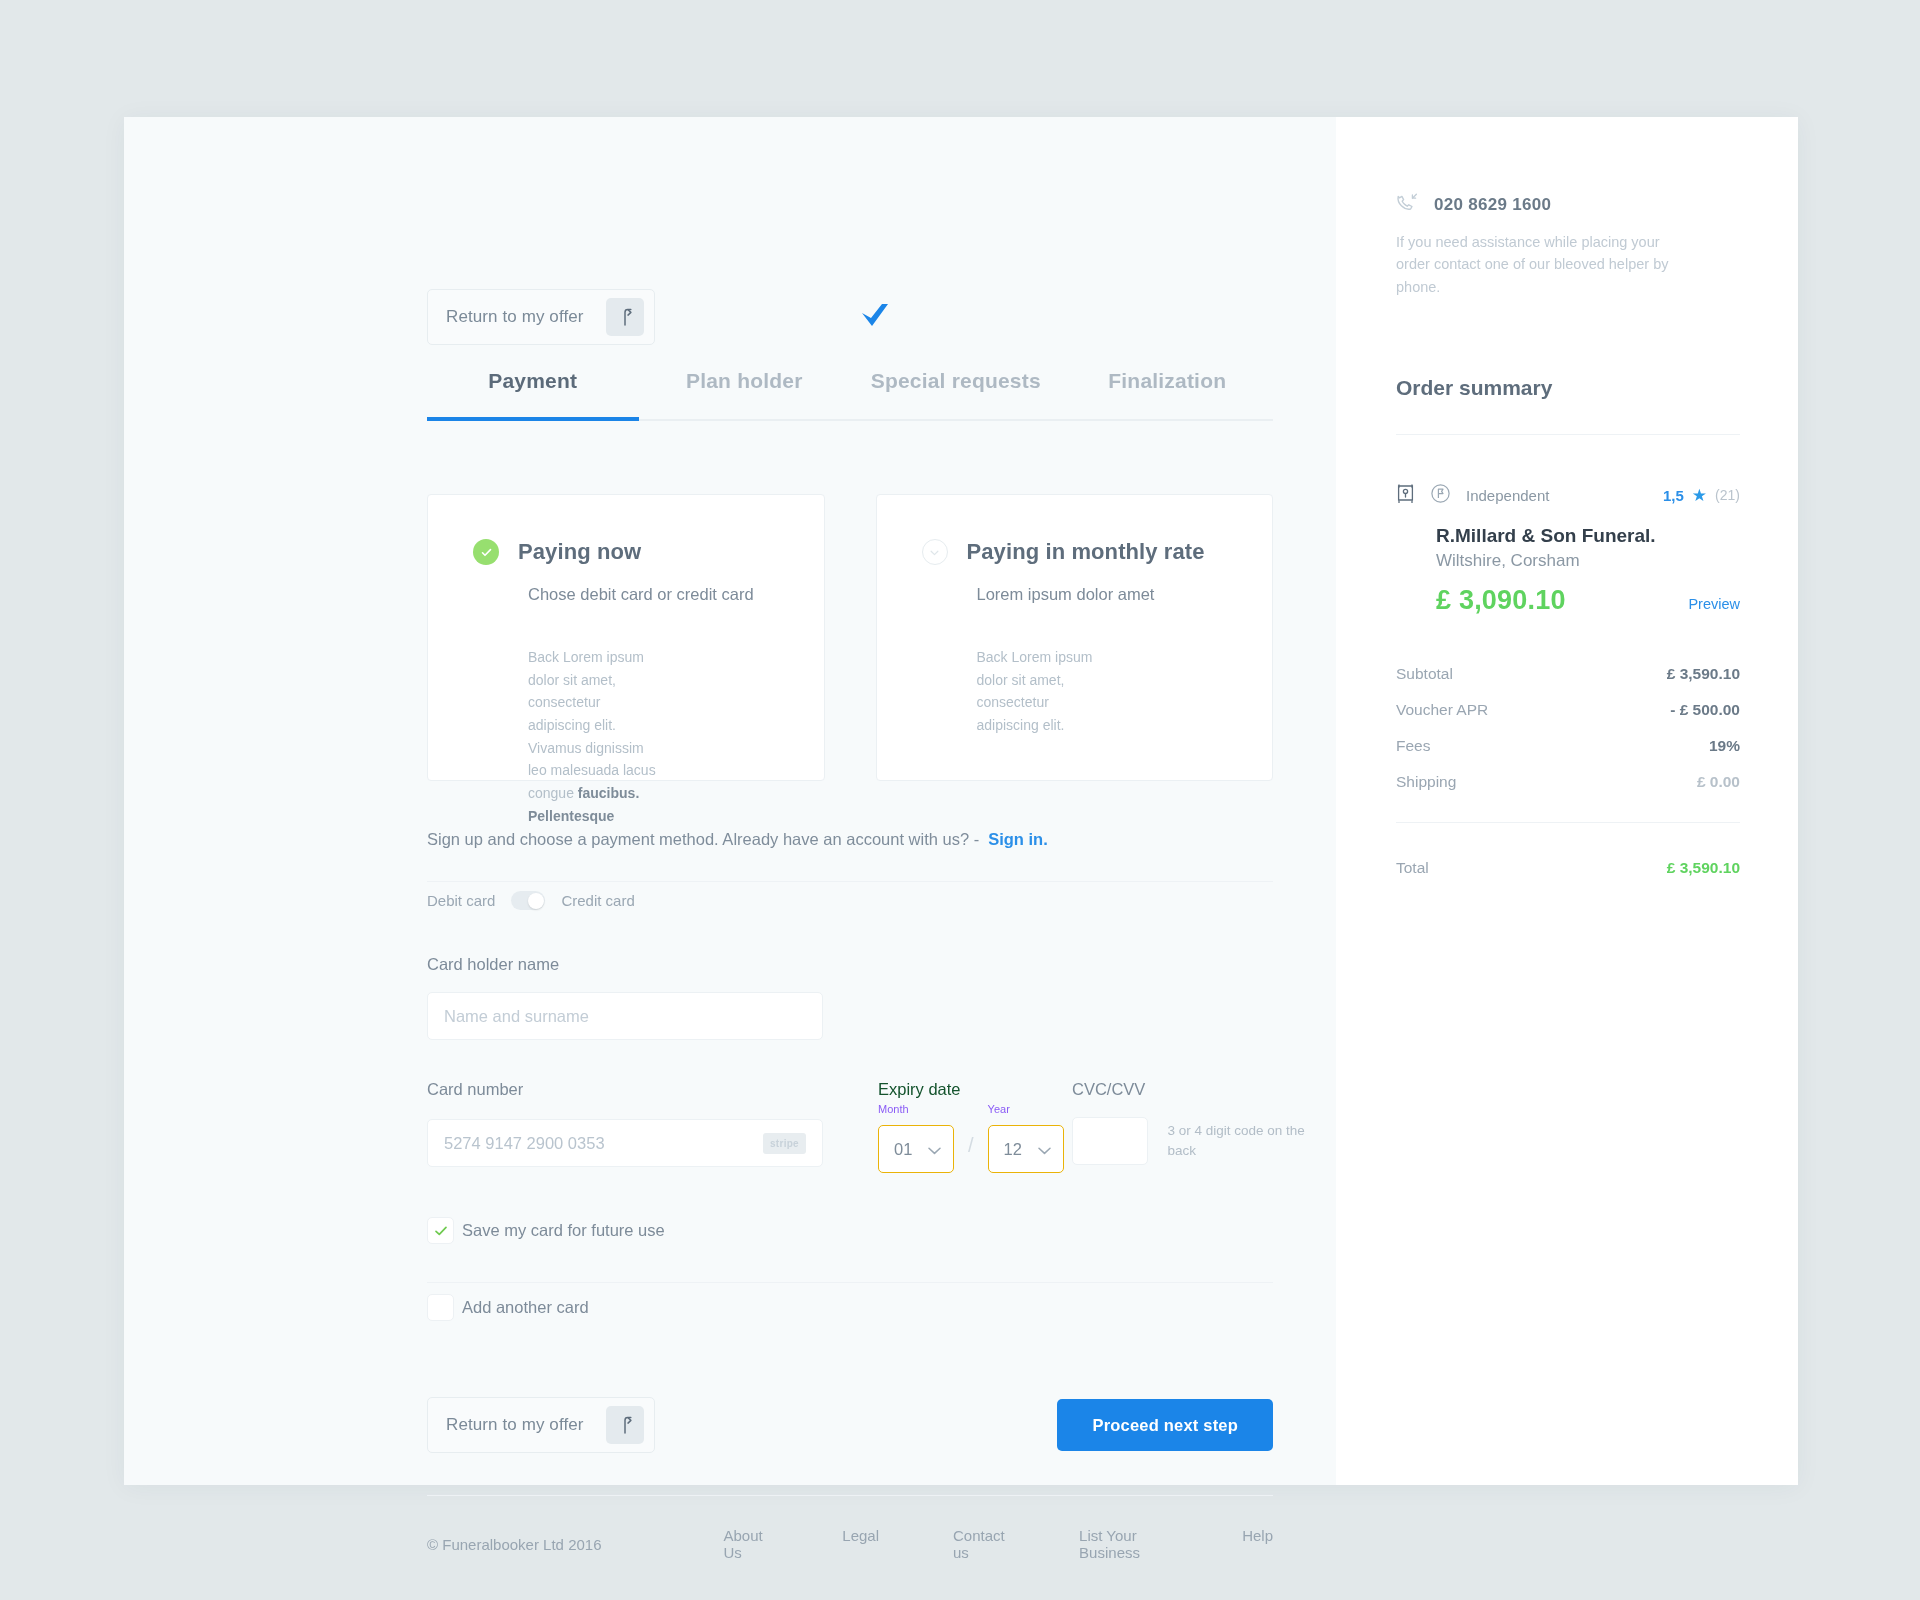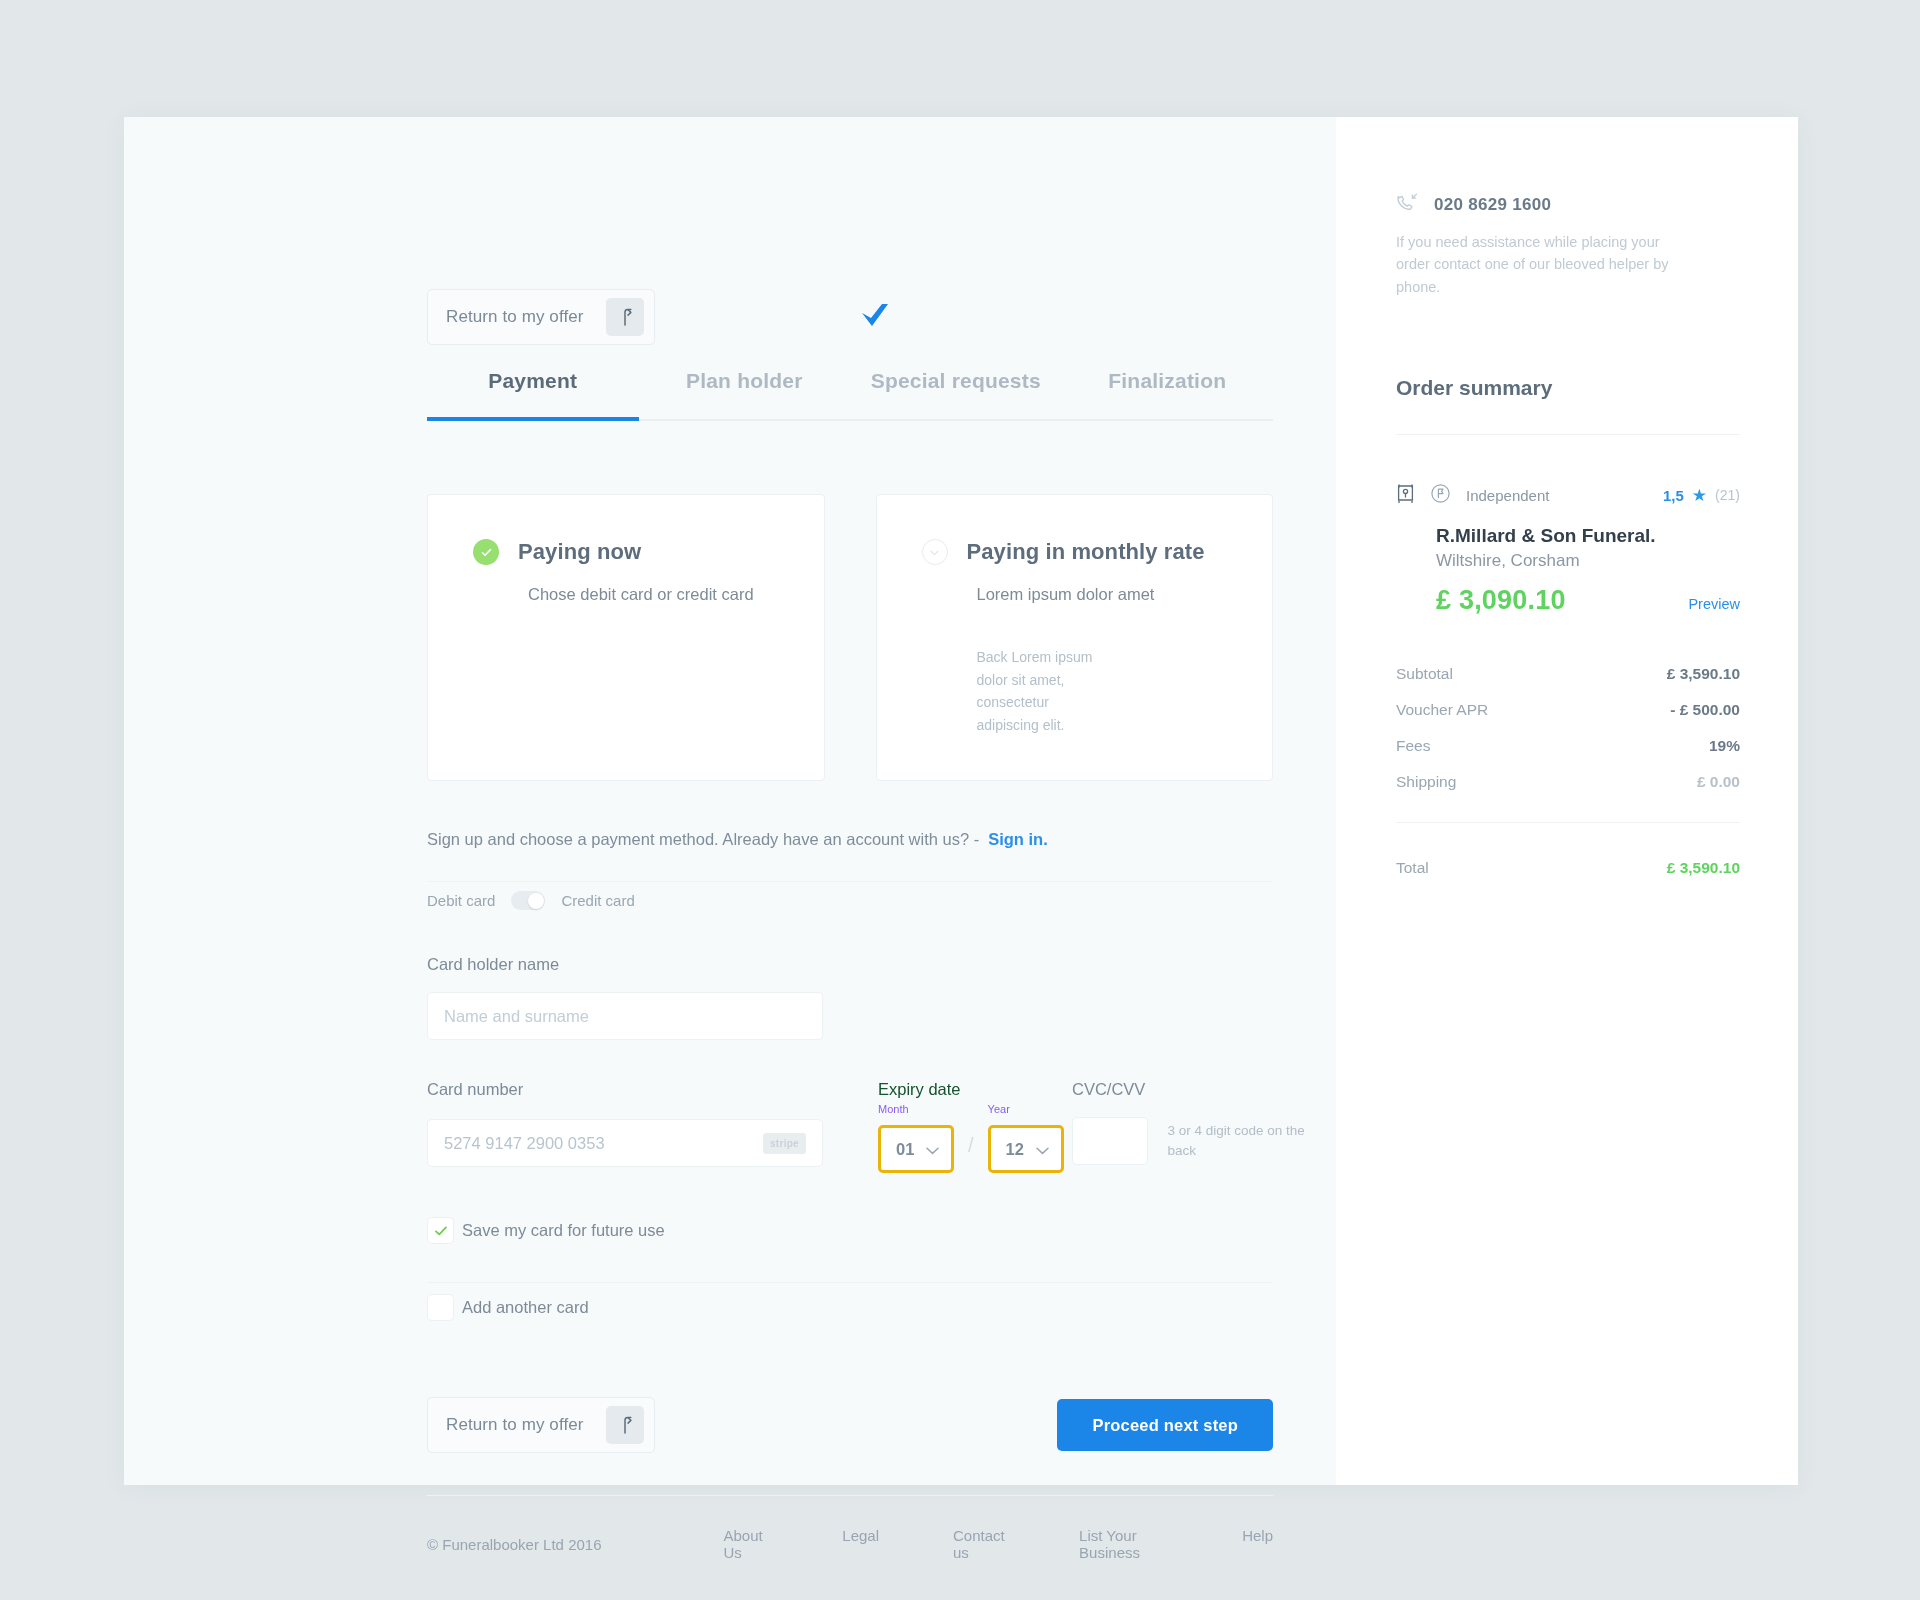--- a/index.html
+++ b/index.html
@@ -156,24 +156,24 @@
     font-size: 10px; font-weight: bold; padding: 5px 7px; letter-spacing:.3px;
   }
 
   .expiry-wrap { position: absolute; left: 754px; top: 963px; }
   .expiry-title { font-size: 16.5px; color: #14532d; }
   .expiry-row { display: flex; align-items: flex-end; gap: 0; margin-top: 4px; }
   .sel-col { display: flex; flex-direction: column; }
   .sel {
     margin-top: 10px;
     width: 76px; height: 48px;
-    background:#fff; border:3px solid #eab308; border-radius:5px;
+    background:#fff; border:1px solid #eab308; border-radius:5px;
     display:flex; align-items:center; justify-content: space-between;
     padding: 0 12px 0 15px;
-    font-size: 16.5px; color:#7e8c99;font-weight:bold;
+    font-size: 16.5px; color:#7e8c99;
   }
   .slash { font-size: 20px; color:#d4dce2; margin: 0 14px 16px 14px; }
 
   .cvc-wrap { position: absolute; left: 948px; top: 963px; }
   .cvc-row { display: flex; align-items: center; gap: 20px; margin-top: 18px; }
   .cvc-box { width: 76px; height: 48px; background:#fff; border:1px solid #ecf1f4; border-radius:5px; }
   .cvc-hint { font-size: 13.5px; line-height:1.5; color:#b2bdc7; }
 
   
   .chk-row {
@@ -280,20 +280,23 @@
         <div class="opt">
           <div class="opt-head">
             <span class="radio on">
               <svg width="13" height="13" viewBox="0 0 13 13">
                   <path d="M2.5 6.8 L5 9.3 L10.5 3.6" stroke="#ffffff" stroke-width="1.6" fill="none" stroke-linecap="round" stroke-linejoin="round"></path>
                 </svg>
             </span>
             <span class="opt-title">Paying now</span>
           </div>
           <div class="opt-sub">Chose debit card or credit card</div>
+          <div class="opt-fine">
+            <span>Back Lorem ipsum dolor sit amet, consectetur adipiscing elit. Vivamus dignissim leo malesuada lacus congue </span><b>faucibus. Pellentesque</b>
+          </div>
         </div>
 
         <div class="opt">
           <div class="opt-head">
             <span class="radio off">
               <svg width="11" height="11" viewBox="0 0 13 13">
                   <path d="M2.5 5 L6.5 9 L10.5 5" stroke="#dfe6ea" stroke-width="1.4" fill="none" stroke-linecap="round" stroke-linejoin="round"></path>
                 </svg>
             </span>
             <span class="opt-title">Paying in monthly rate</span>

